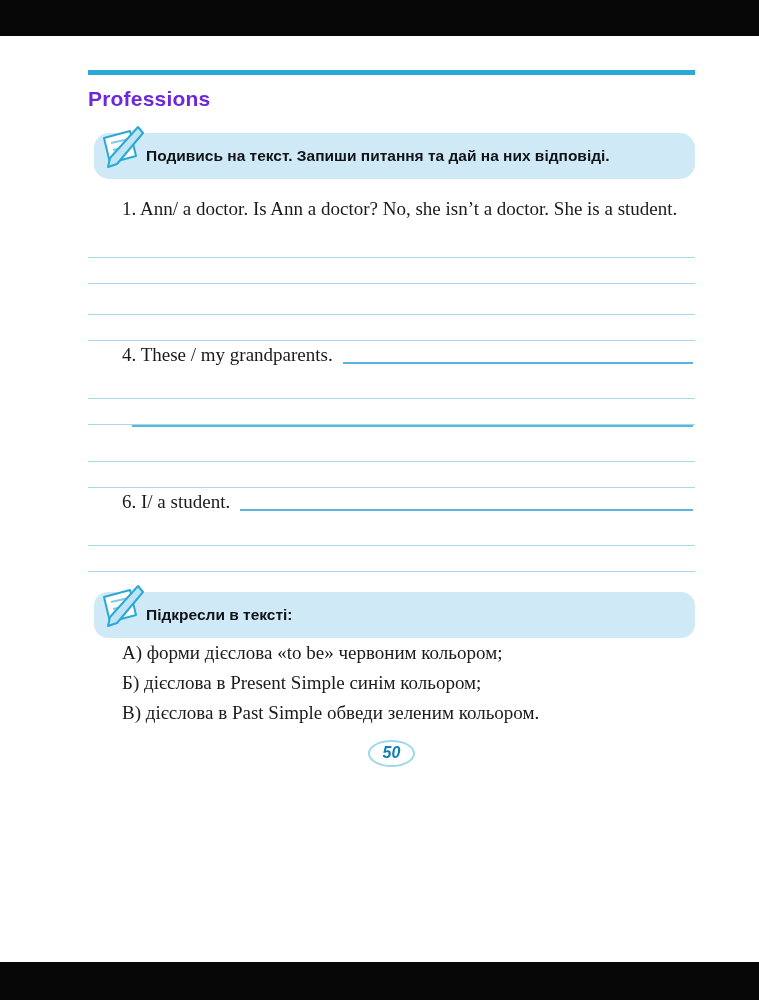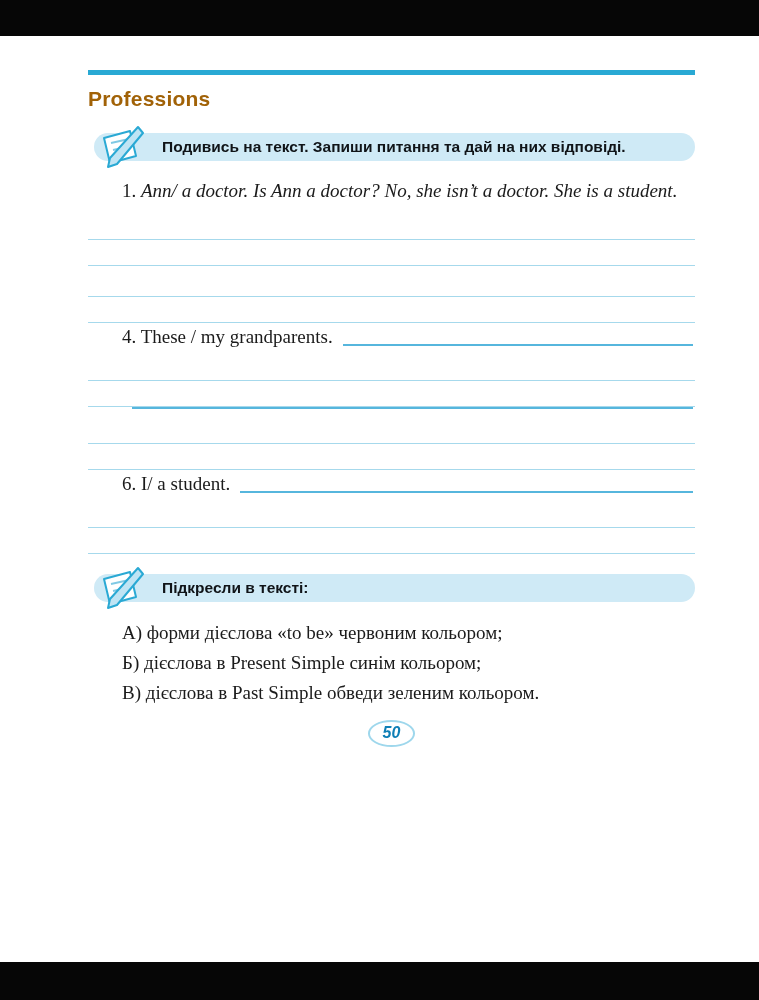--- a/index.html
+++ b/index.html
@@ -22,61 +22,61 @@
   .bar-bottom{bottom:0;height:38px;}
   .content{position:absolute;left:88px;width:607px;top:70px;}
   .double-rule{
     height:2px;
     border-top:3px solid var(--accent);
     border-bottom:2px solid var(--accent);
   }
   .page-title{
     margin:12px 0 0 0;
     font-family:"Liberation Sans", sans-serif;
-    font-weight:bold;font-size:21px;color:#a16207;
+    font-weight:bold;font-size:21px;color:#6d28d9;
     letter-spacing:0.2px;
   }
   .banner{
     position:relative;
     margin:22px 0 0 6px;
     background:var(--banner-bg);
     border-radius:15px;
-    height:28px;
+    height:46px;
     display:flex;align-items:center;
-    padding-left:68px;
+    padding-left:52px;
   }
   .banner-icon{position:absolute;left:2px;top:-9px;width:50px;height:48px;}
   .banner-text{
     font-family:"Liberation Sans", sans-serif;
     font-weight:bold;font-size:15.5px;color:#101418;
   }
   .exercise{font-size:19px;}
   .example{
     margin:16px 0 4px 0;
     line-height:28px;
     text-indent:34px;
   }
-  .example .ex-text{font-style:italic;}
+  .example .ex-text{}
   .item{margin:0;}
   .prompt-row{
     display:flex;
     line-height:27px;
     padding-left:34px;
   }
   .prompt{white-space:nowrap;}
   .blank{
     flex:1 1 auto;min-width:30px;
     border-bottom:2px solid var(--blank-line);
     align-self:flex-end;
     margin:0 2px 4px 10px;
   }
   .rule{height:26px;border-bottom:1px solid var(--rule-line);}
   .rule.first{height:31px;}
   .banner.second{margin-top:20px;border-radius:14px;}
-  .list{margin-top:16px;}
+  .list{margin-top:0;}
   .list-item{
     margin:0;padding-left:34px;
     font-size:19px;line-height:30px;
   }
   .pagenum-wrap{text-align:center;margin-top:12px;}
   .pagenum{
     display:inline-block;
     font-family:"Liberation Sans", sans-serif;
     font-weight:bold;font-style:italic;font-size:16px;
     color:var(--page-num);

